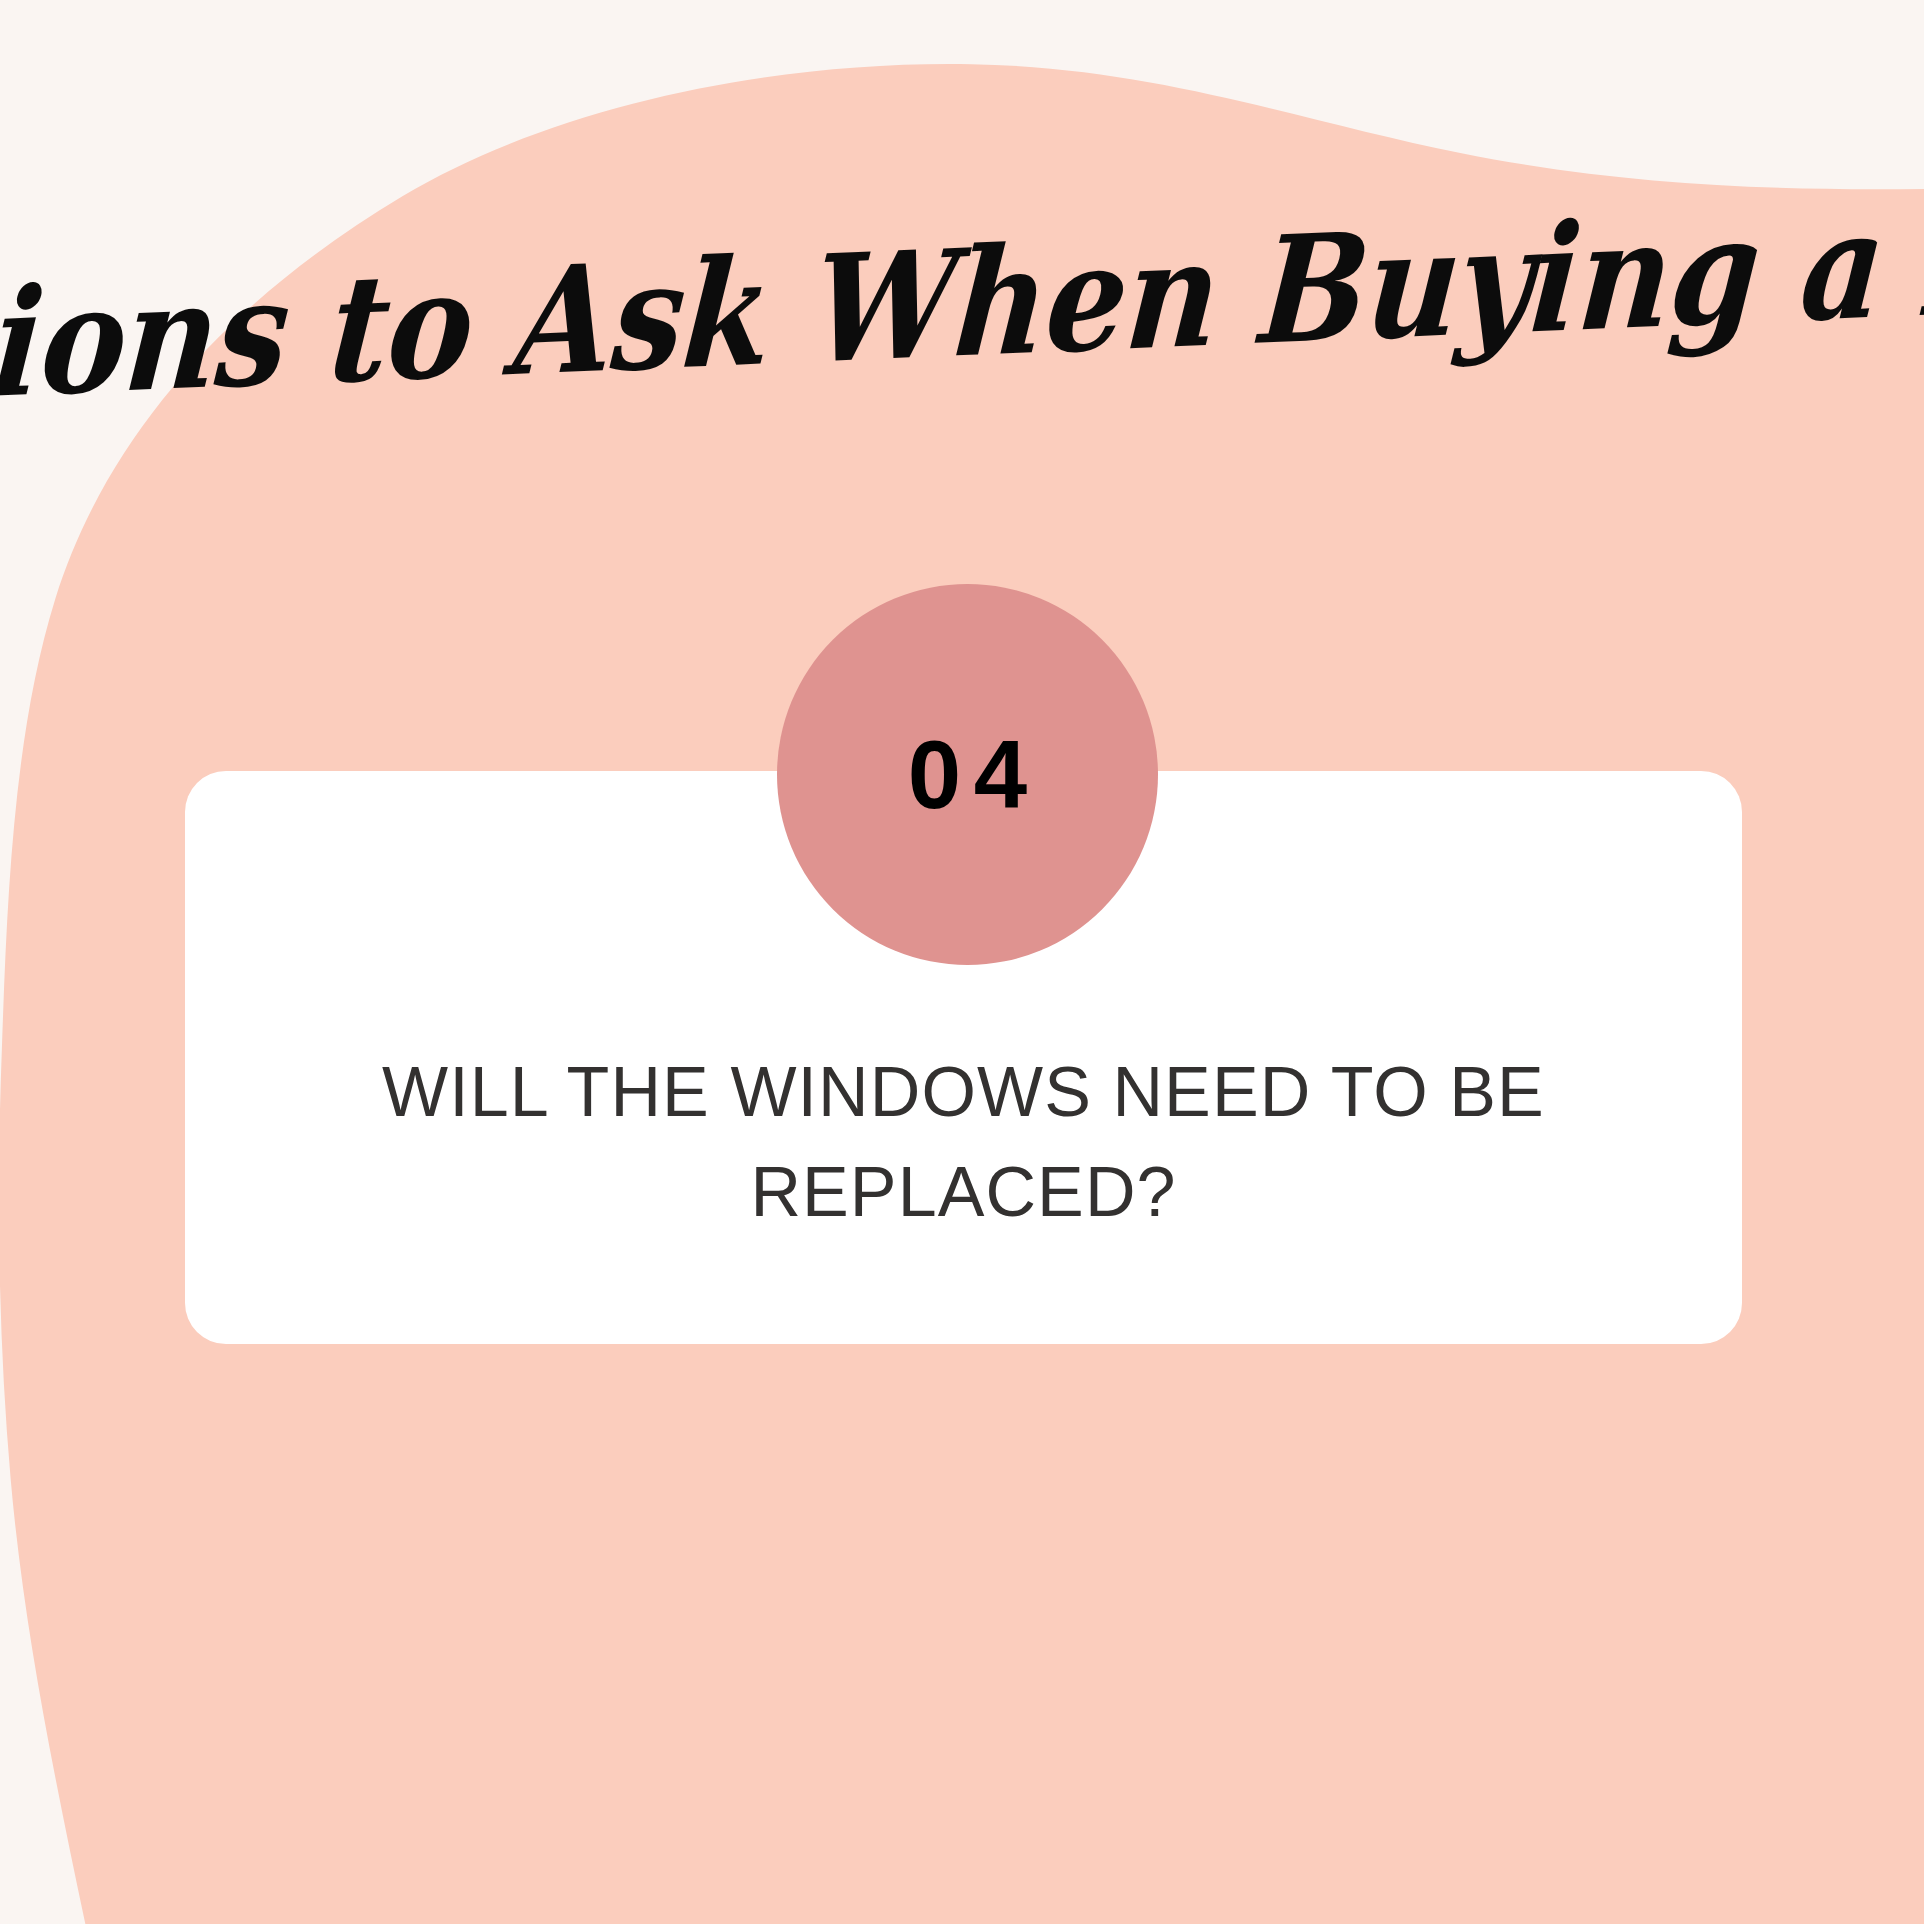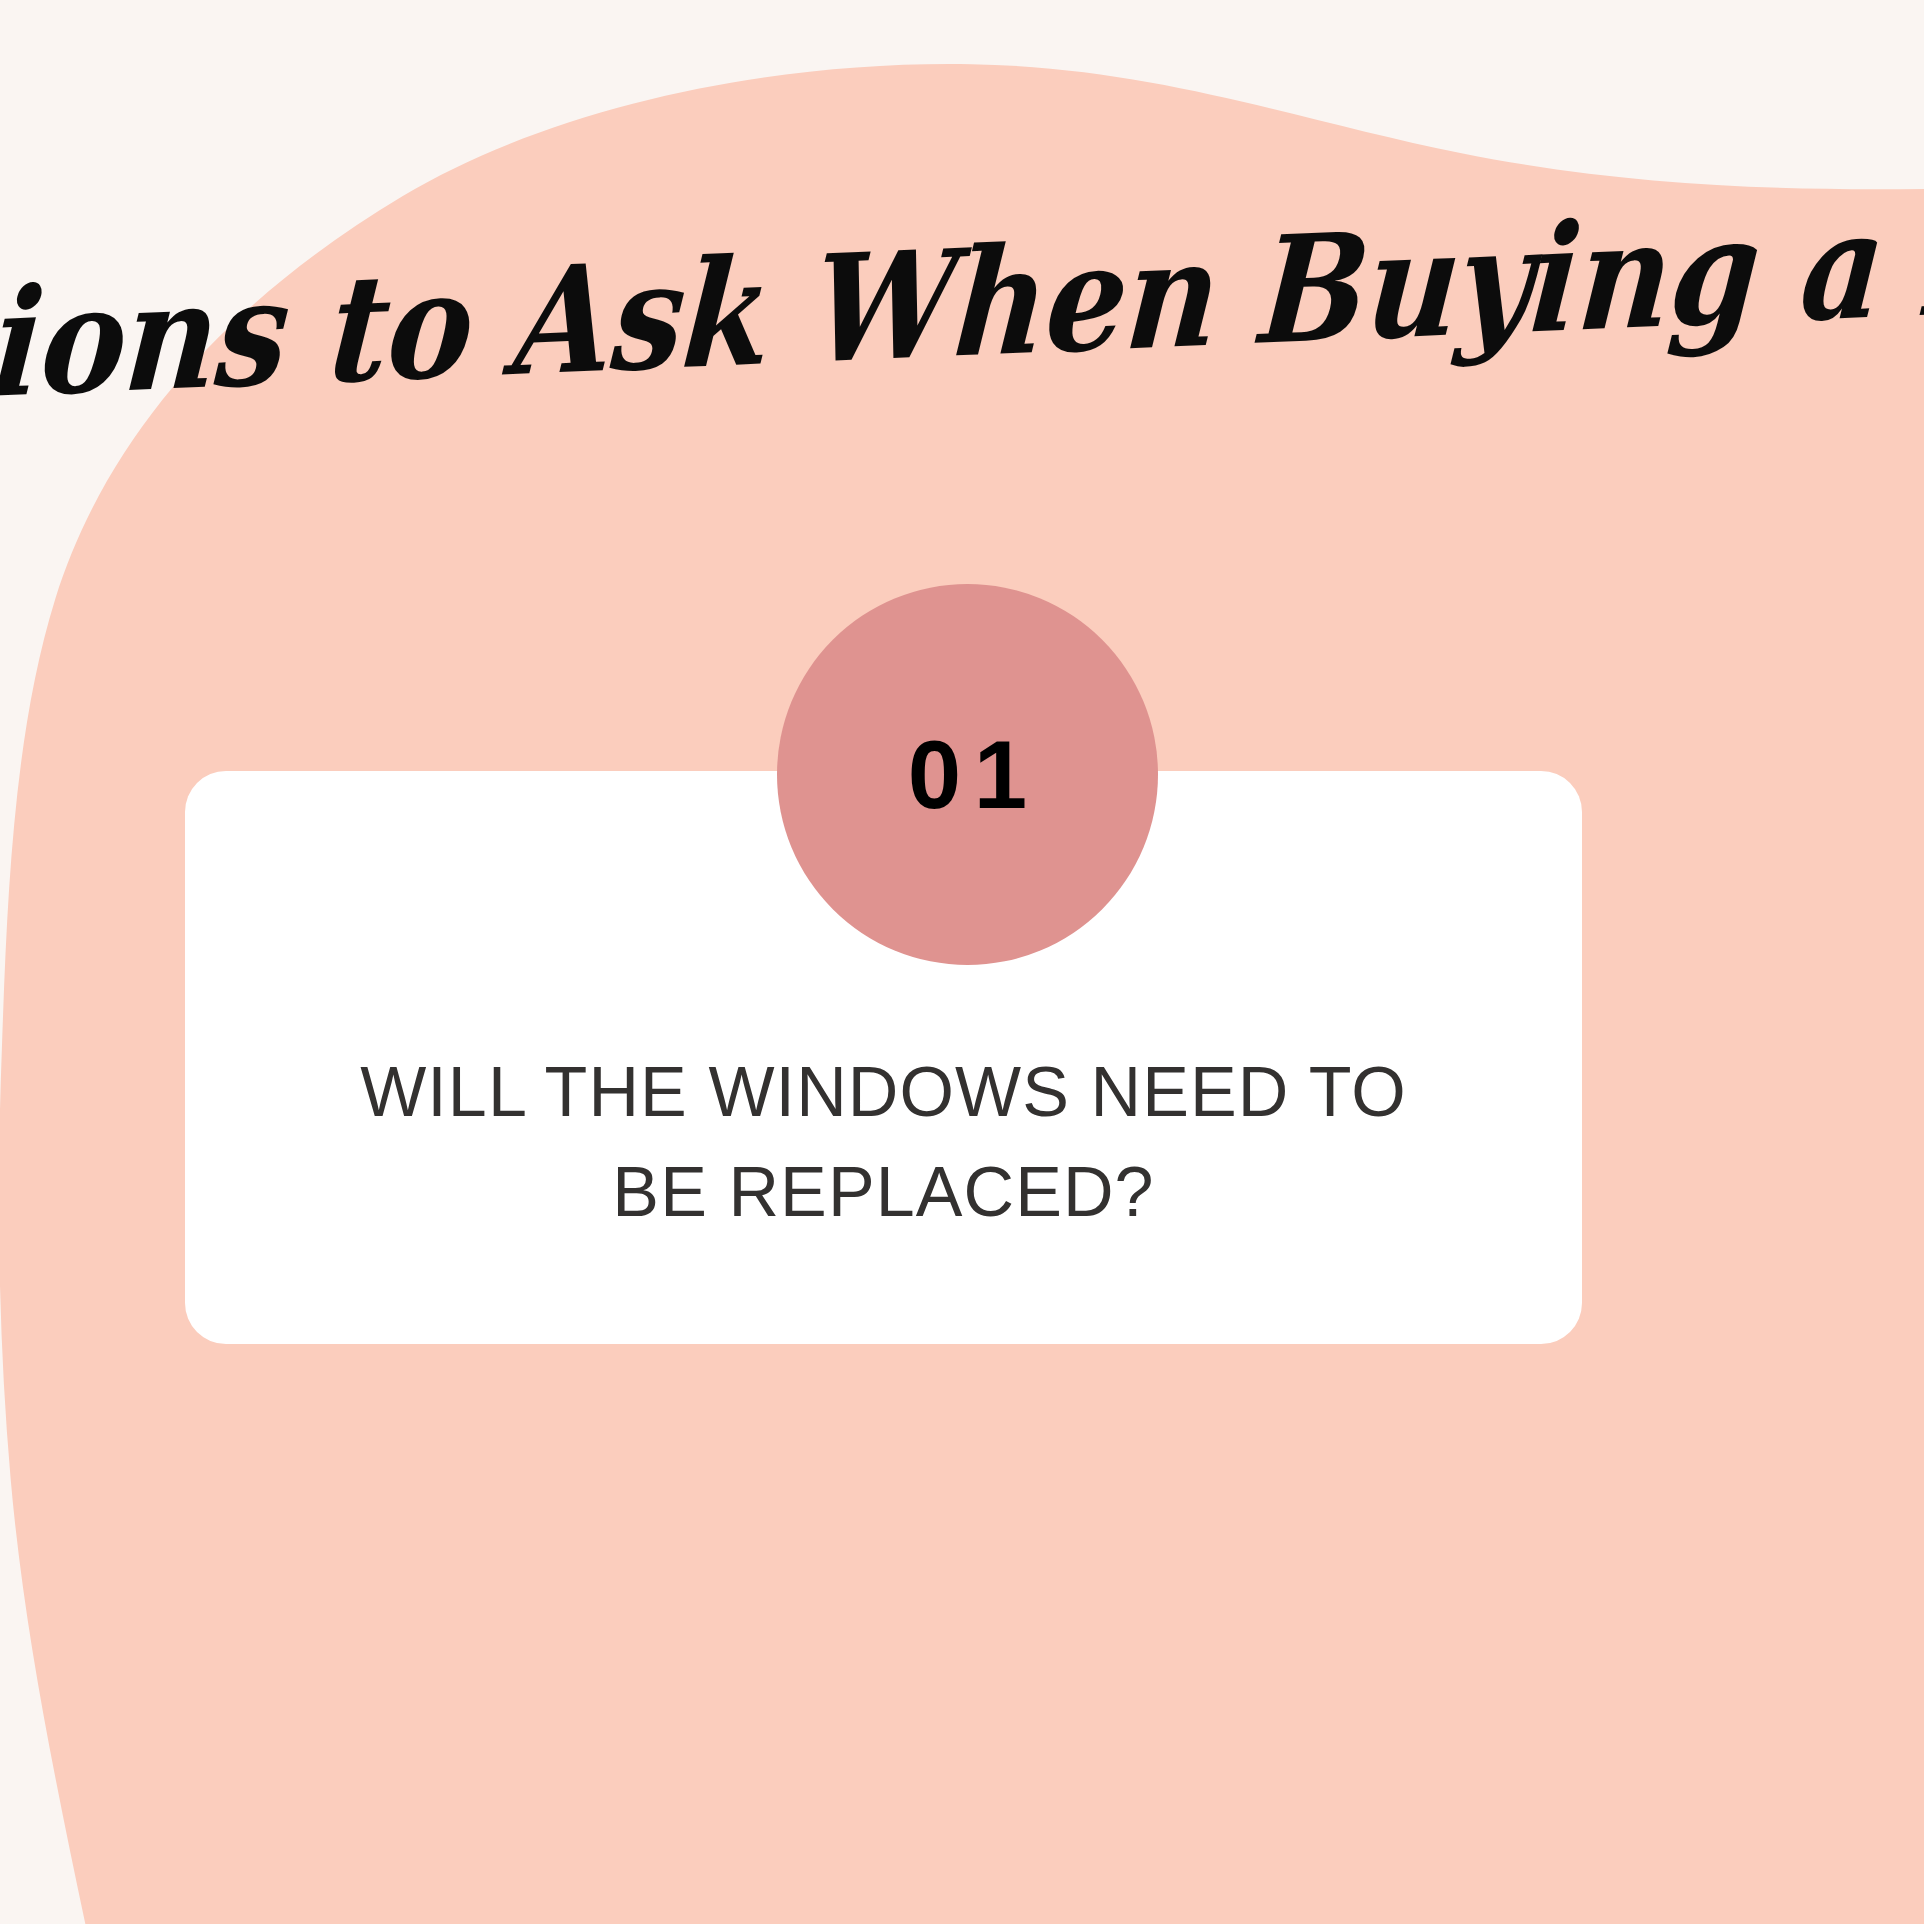--- a/index.html
+++ b/index.html
@@ -54,21 +54,21 @@
     white-space: nowrap;
     transform: skewX(-7deg) scaleY(1.16);
     transform-origin: 50% 60%;
   }
 
   
   #question-card {
     position: absolute;
     left: 185px;
     top: 771px;
-    width: 1397px;
+    width: 1557px;
     height: 573px;
     background: #FFFFFF;
     border-radius: 41px;
     box-sizing: border-box;
     display: flex;
     align-items: center;
     justify-content: center;
     padding: 223px 169px 53px 169px;
   }
   #question-text {
@@ -127,17 +127,17 @@
 
   <div id="title-wrap">
     <span id="title-text">Questions to Ask When Buying a Home</span>
   </div>
 
   <div id="question-card">
     <p id="question-text">Will the Windows Need to Be Replaced?</p>
   </div>
 
   <div id="number-badge">
-    <span id="number-badge-label">01</span>
+    <span id="number-badge-label">04</span>
   </div>
 
 </div>
 
 
 </body></html>

